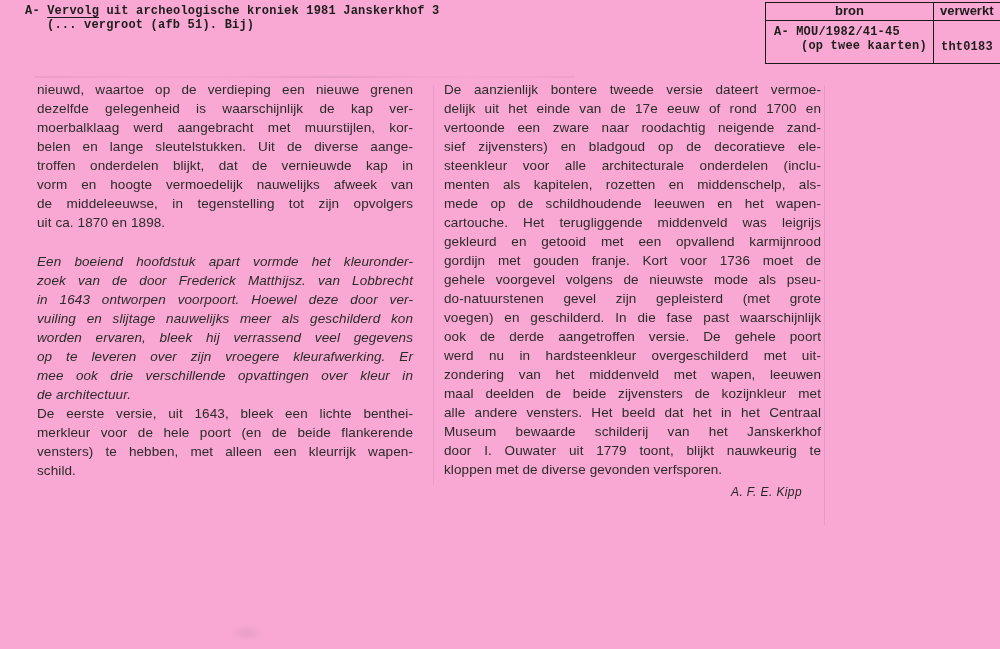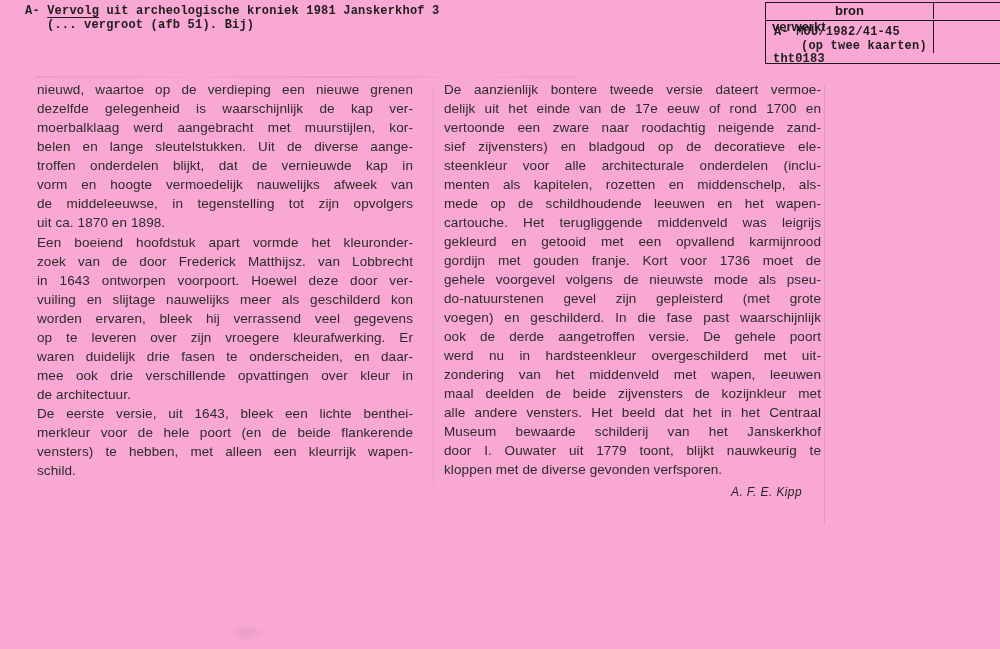--- a/index.html
+++ b/index.html
@@ -36,21 +36,21 @@
   
   .ref-table {
     position: absolute;
     left: 765px;
     top: 2px;
     width: 235px;
     border-top: 1.5px solid #1a1a1a;
     border-left: 1.5px solid #1a1a1a;
     border-bottom: 1.5px solid #1a1a1a;
   }
-  .rt-row { display: flex; flex-direction: column; }
+  .rt-row { display: flex; }
   .rt-head { height: 17px; border-bottom: 1.5px solid #1a1a1a; }
   .rt-c1 { width: 168px; border-right: 1.5px solid #1a1a1a; box-sizing: border-box; }
   .rt-c2 { flex: 1; }
   .rt-h {
     font-size: 13px;
     font-weight: 700;
     color: #1b1b1b;
     line-height: 16px;
   }
   .rt-head .rt-c1 { text-align: center; }
@@ -81,21 +81,21 @@
     color: #2b2b2b;
     letter-spacing: 0.1px;
   }
   .col-left  { left: 37px;  width: 376px; }
   .col-right { left: 444px; width: 377px; }
   .para .line {
     text-align: justify;
     text-align-last: justify;
   }
   .para .line:last-child { text-align-last: left; }
-  .gap-before { margin-top: 1px; }
+  .gap-before { margin-top: 20px; font-style: italic; }
   .signature {
     margin-top: 4px;
     text-align: right;
     padding-right: 19px;
     font-style: italic;
     font-size: 12px;
     line-height: 19px;
     letter-spacing: 0.4px;
     color: #262626;
   }
@@ -164,21 +164,20 @@
         <div class="line">de middeleeuwse, in tegenstelling tot zijn opvolgers</div>
         <div class="line">uit ca. 1870 en 1898.</div>
       </div>
     <div class="para gap-before">
         <div class="line">Een boeiend hoofdstuk apart vormde het kleuronder-</div>
         <div class="line">zoek van de door Frederick Matthijsz. van Lobbrecht</div>
         <div class="line">in 1643 ontworpen voorpoort. Hoewel deze door ver-</div>
         <div class="line">vuiling en slijtage nauwelijks meer als geschilderd kon</div>
         <div class="line">worden ervaren, bleek hij verrassend veel gegevens</div>
         <div class="line">op te leveren over zijn vroegere kleurafwerking. Er</div>
-        <div class="line">waren duidelijk drie fasen te onderscheiden, en daar-</div>
         <div class="line">mee ook drie verschillende opvattingen over kleur in</div>
         <div class="line">de architectuur.</div>
       </div>
     <div class="para">
         <div class="line">De eerste versie, uit 1643, bleek een lichte benthei-</div>
         <div class="line">merkleur voor de hele poort (en de beide flankerende</div>
         <div class="line">vensters) te hebben, met alleen een kleurrijk wapen-</div>
         <div class="line">schild.</div>
       </div>
   </div>

